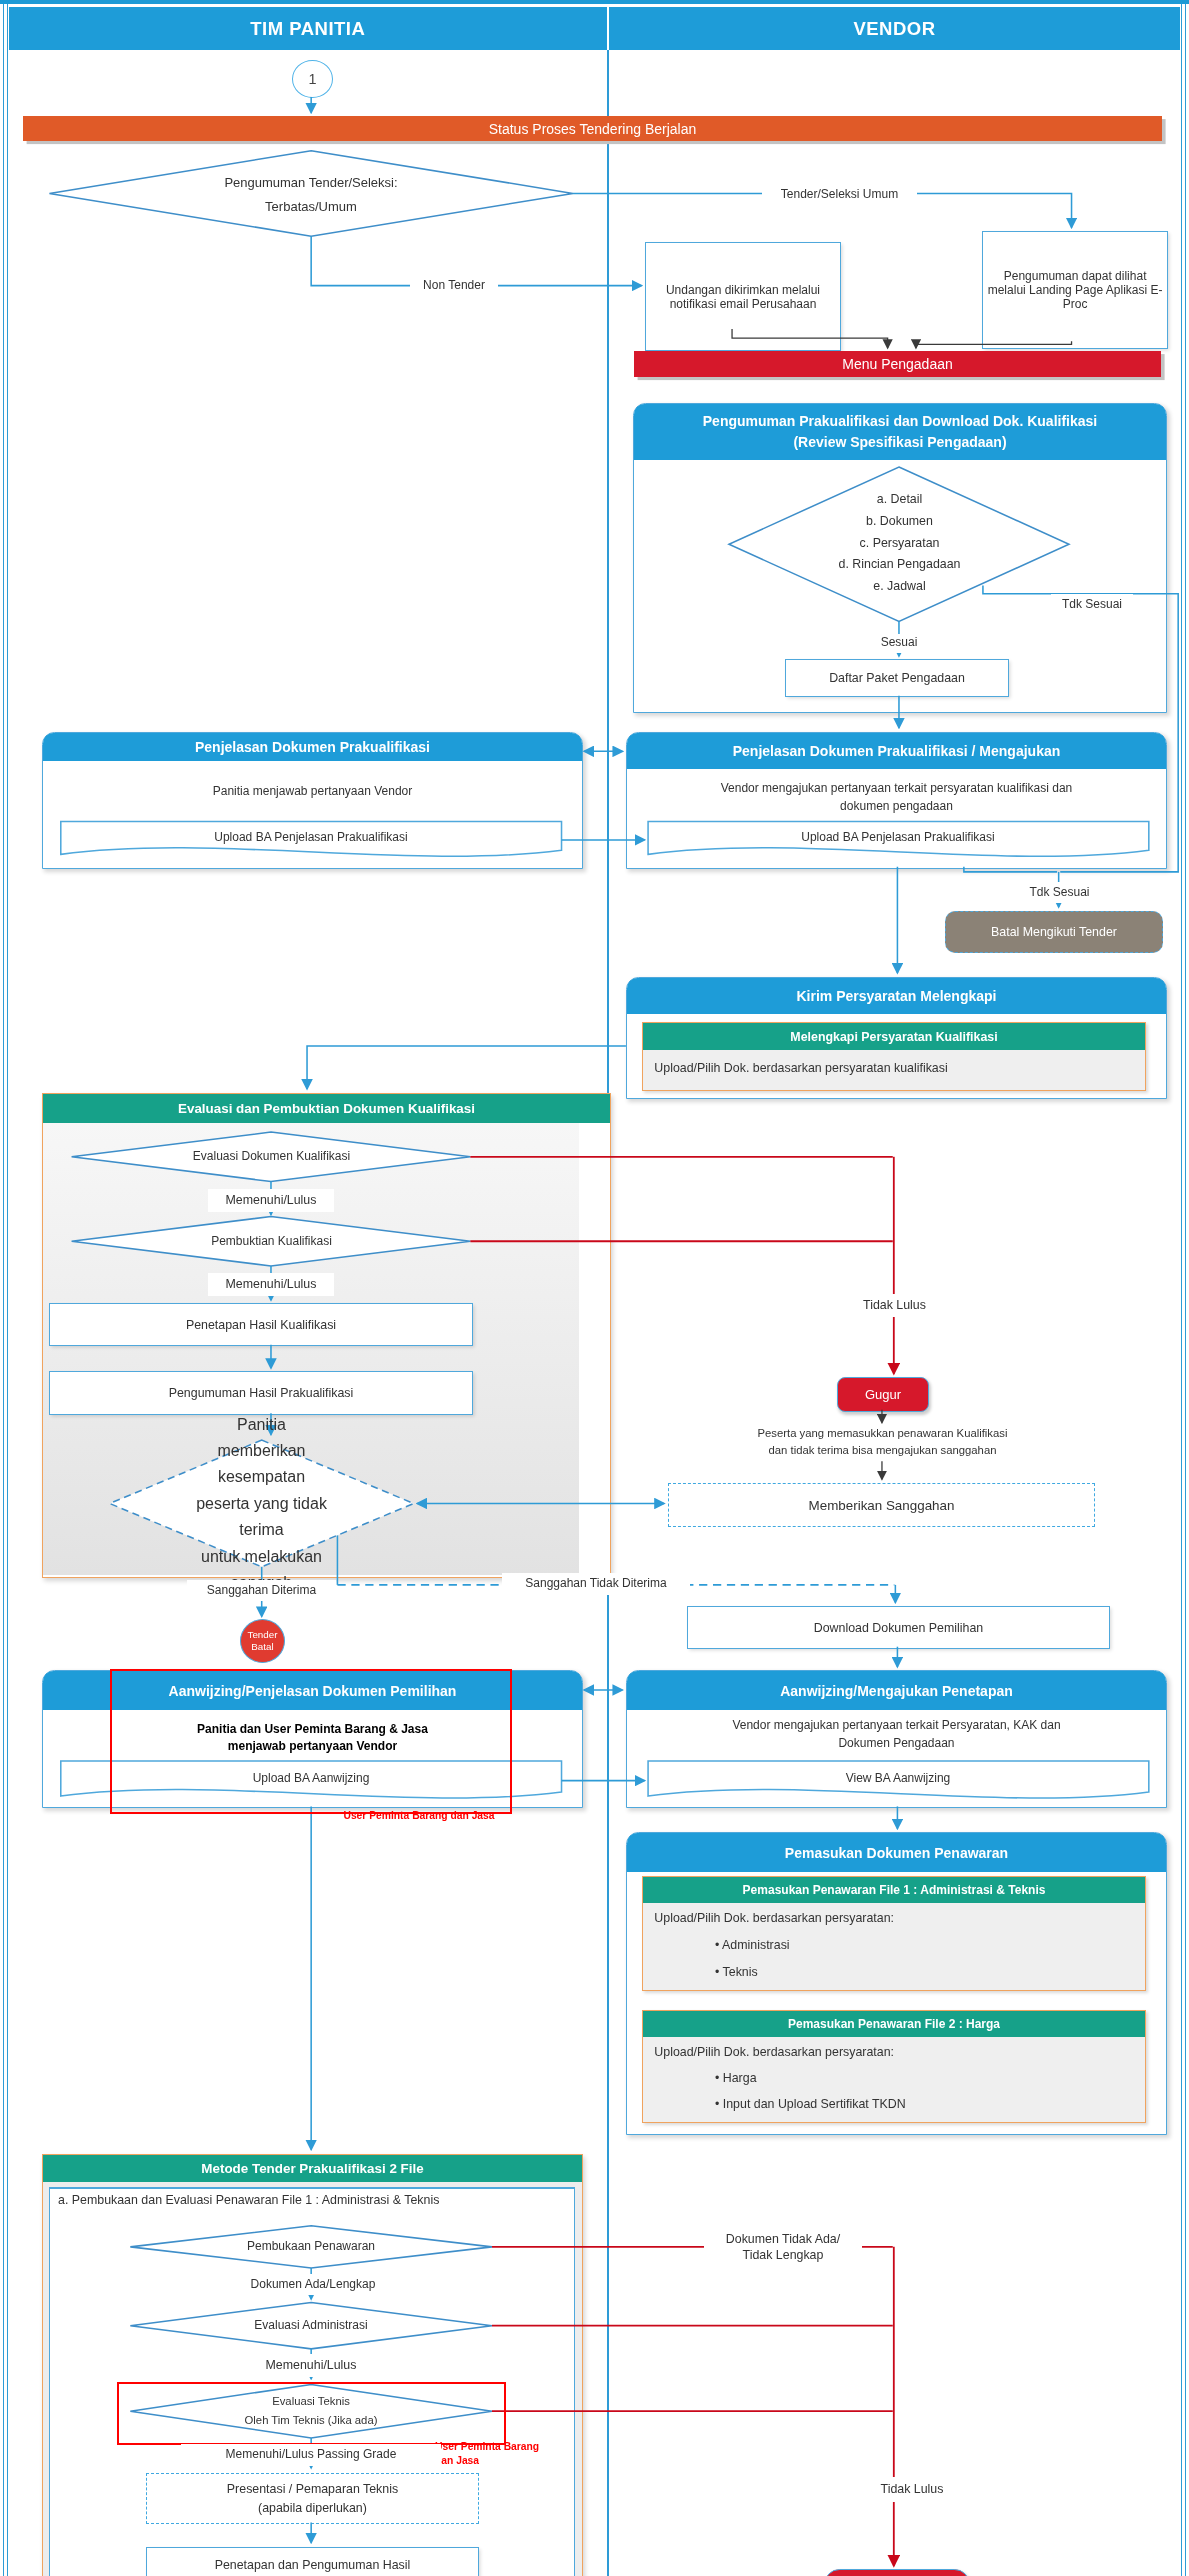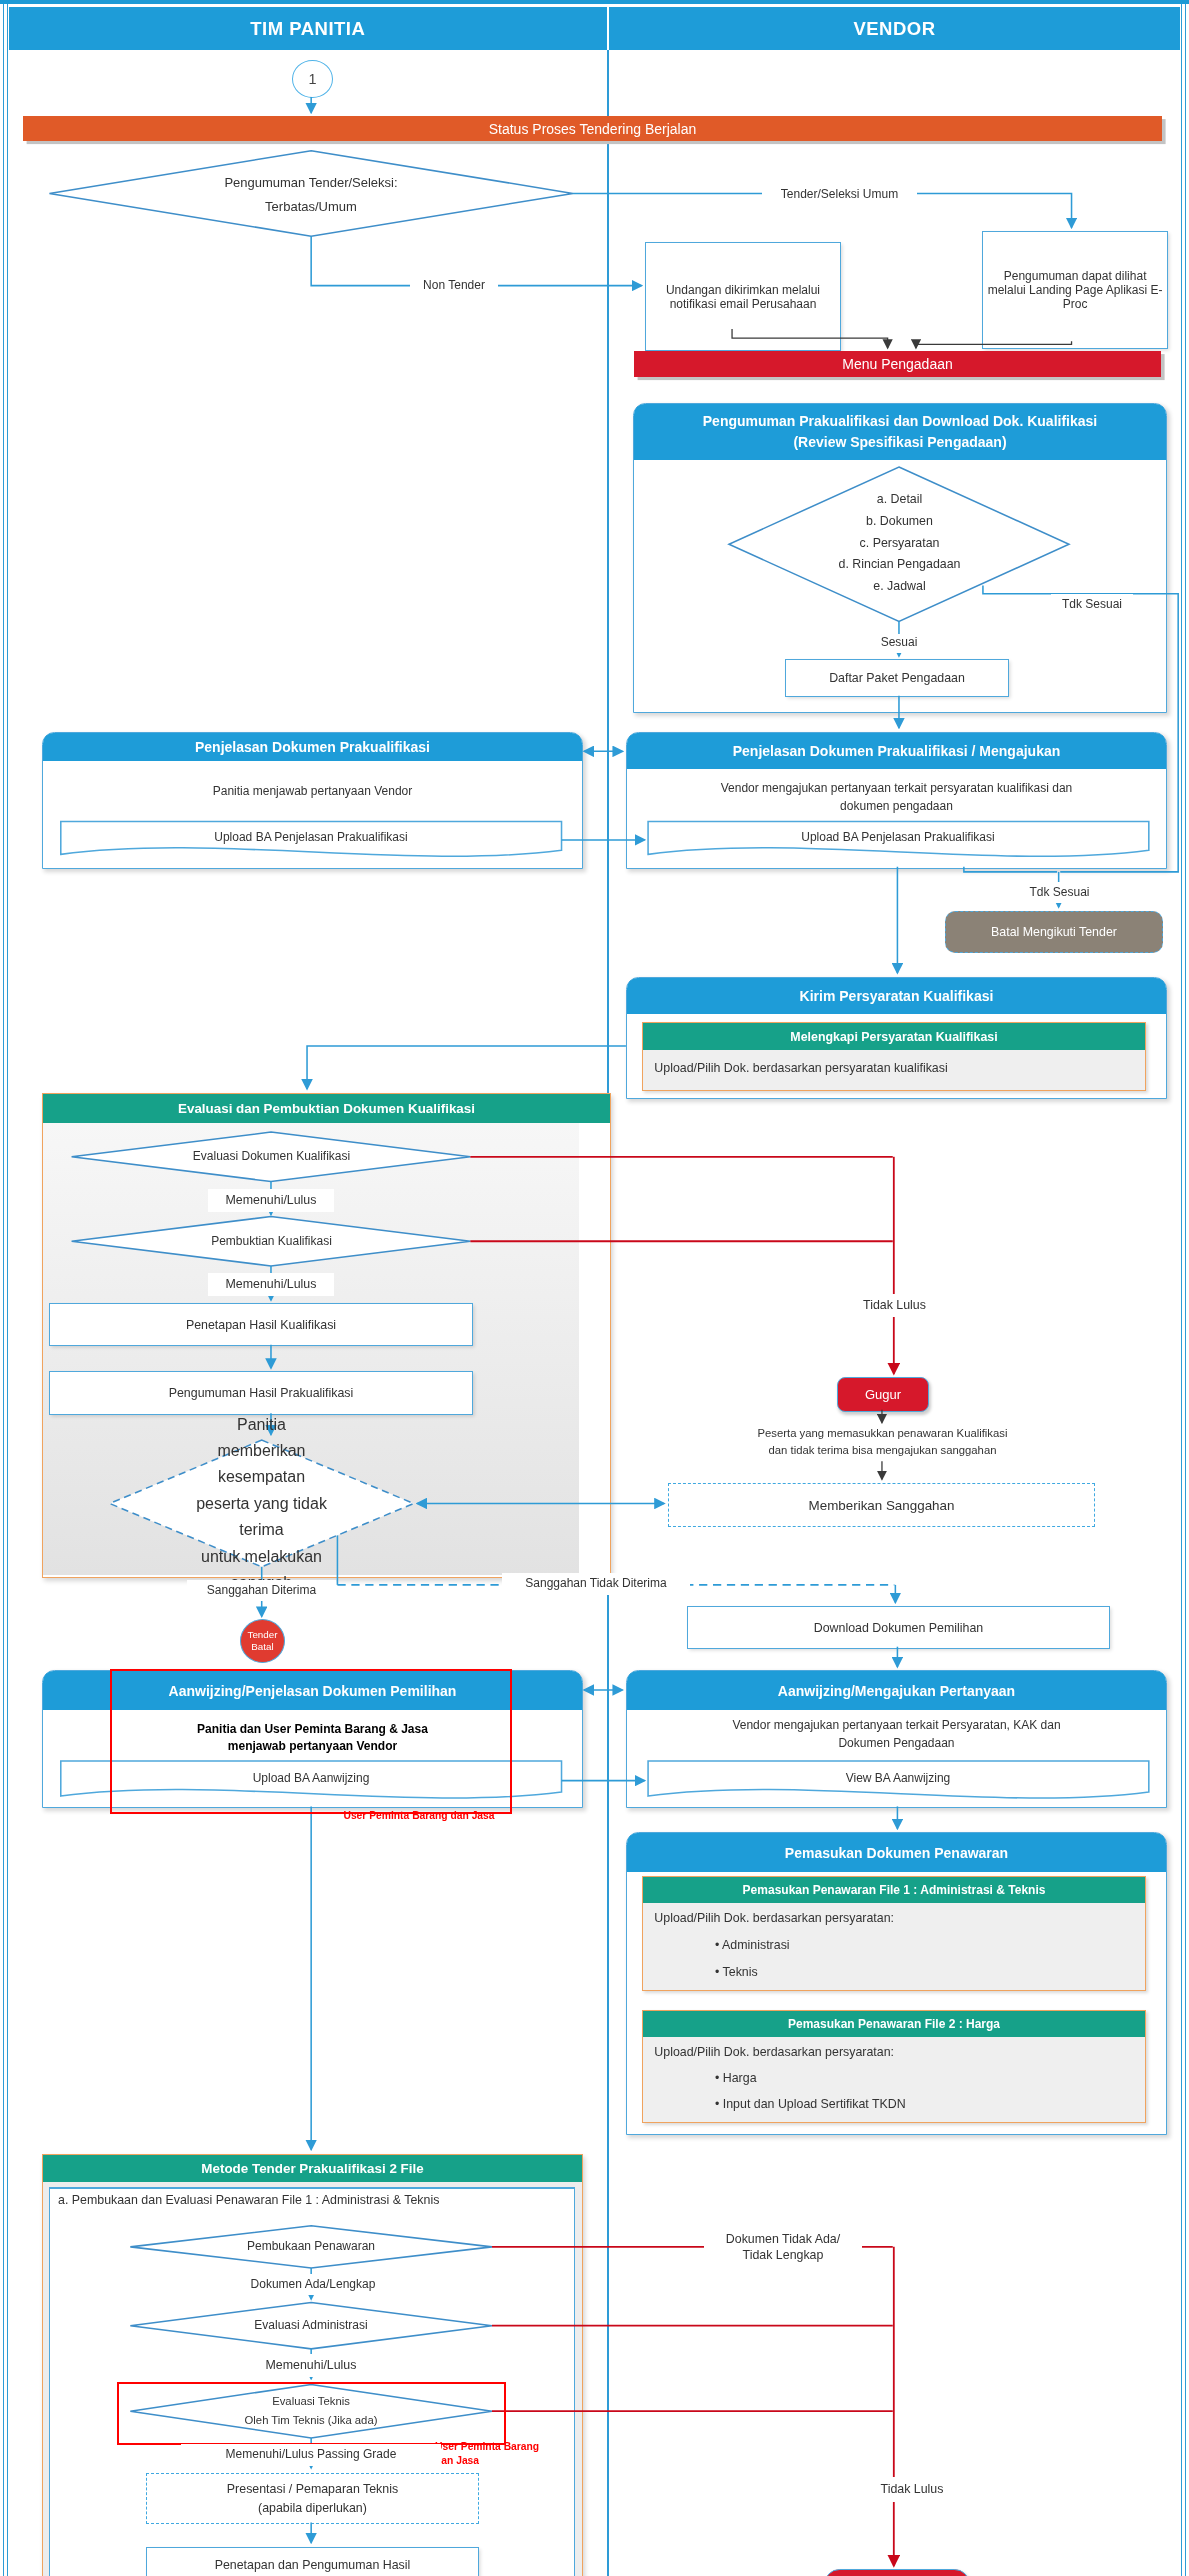--- a/index.html
+++ b/index.html
@@ -88,21 +88,21 @@
       <div class="txc pre" style="left:15.5px;top:41px;width:508px;height:47px;"><span class="pre">Vendor mengajukan pertanyaan terkait persyaratan kualifikasi dan
 dokumen pengadaan</span></div>
     </div>
 
     <div class="abs flex" style="left:945px;top:911px;width:216px;height:40px;background:#8B8276;border:1.5px dashed #4FA8DC;border-radius:10.3px;color:#fff;font-size:12.4px;">
         <span>Batal Mengikuti Tender</span>
       </div>
 
     <div class="cont" style="left:626px;top:977px;width:539px;height:120px;">
       <div class="ch" style="height:36px;">
-          <span>Kirim Persyaratan Kualifikasi</span>
+          <span>Kirim Persyaratan Melengkapi</span>
         </div>
     </div>
     <div class="greenbox" style="left:642px;top:1022px;width:502px;height:67px;">
       <div class="gh" style="height:27px;">
           <span>Melengkapi Persyaratan Kualifikasi</span>
         </div>
       <div class="tx" style="left:11.3px;top:37px;width:479px;"><span>Upload/Pilih Dok. berdasarkan persyaratan kualifikasi</span></div>
     </div>
 
     <div class="cont teal" style="left:42px;top:1093px;width:539px;height:483px;padding-left:28px;">
@@ -134,21 +134,21 @@
 
     <div class="cont" style="left:42px;top:1670px;width:539px;height:136px;">
       <div class="ch" style="height:39px;">
           <span>Aanwijzing/Penjelasan Dokumen Pemilihan</span>
         </div>
       <div class="txc pre" style="left:31px;top:47px;width:477px;height:40px;font-weight:bold;font-size:12px;color:#000;"><span class="pre">Panitia dan User Peminta Barang &amp; Jasa
 menjawab pertanyaan Vendor</span></div>
     </div>
     <div class="cont" style="left:626px;top:1670px;width:539px;height:136px;">
       <div class="ch" style="height:39px;">
-          <span>Aanwijzing/Mengajukan Pertanyaan</span>
+          <span>Aanwijzing/Mengajukan Penetapan</span>
         </div>
       <div class="txc pre" style="left:15.5px;top:42px;width:508px;height:43px;"><span class="pre">Vendor mengajukan pertanyaan terkait Persyaratan, KAK dan
 Dokumen Pengadaan</span></div>
     </div>
 
     <div class="cont" style="left:626px;top:1832px;width:539px;height:301px;">
       <div class="ch" style="height:39px;">
           <span>Pemasukan Dokumen Penawaran</span>
         </div>
     </div>

